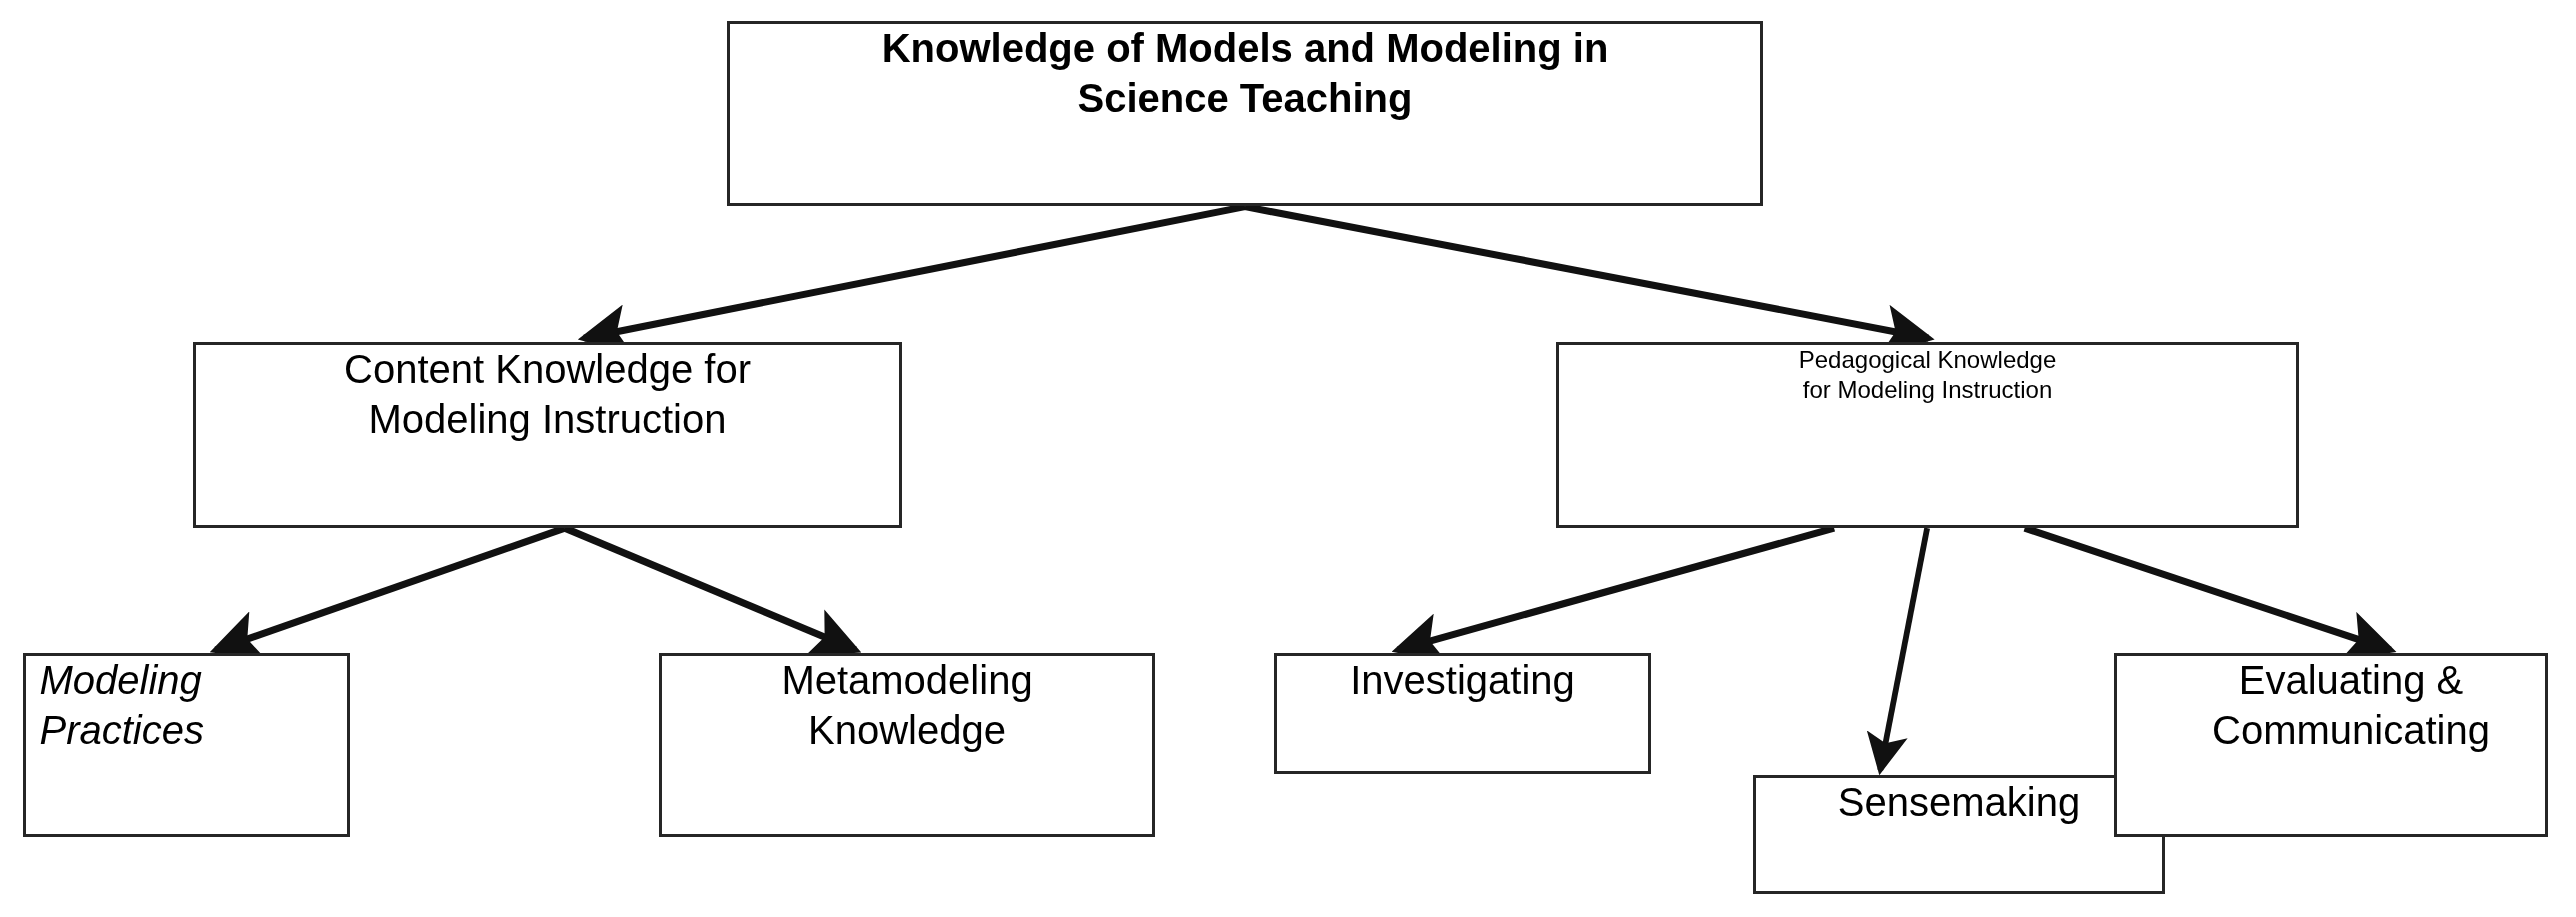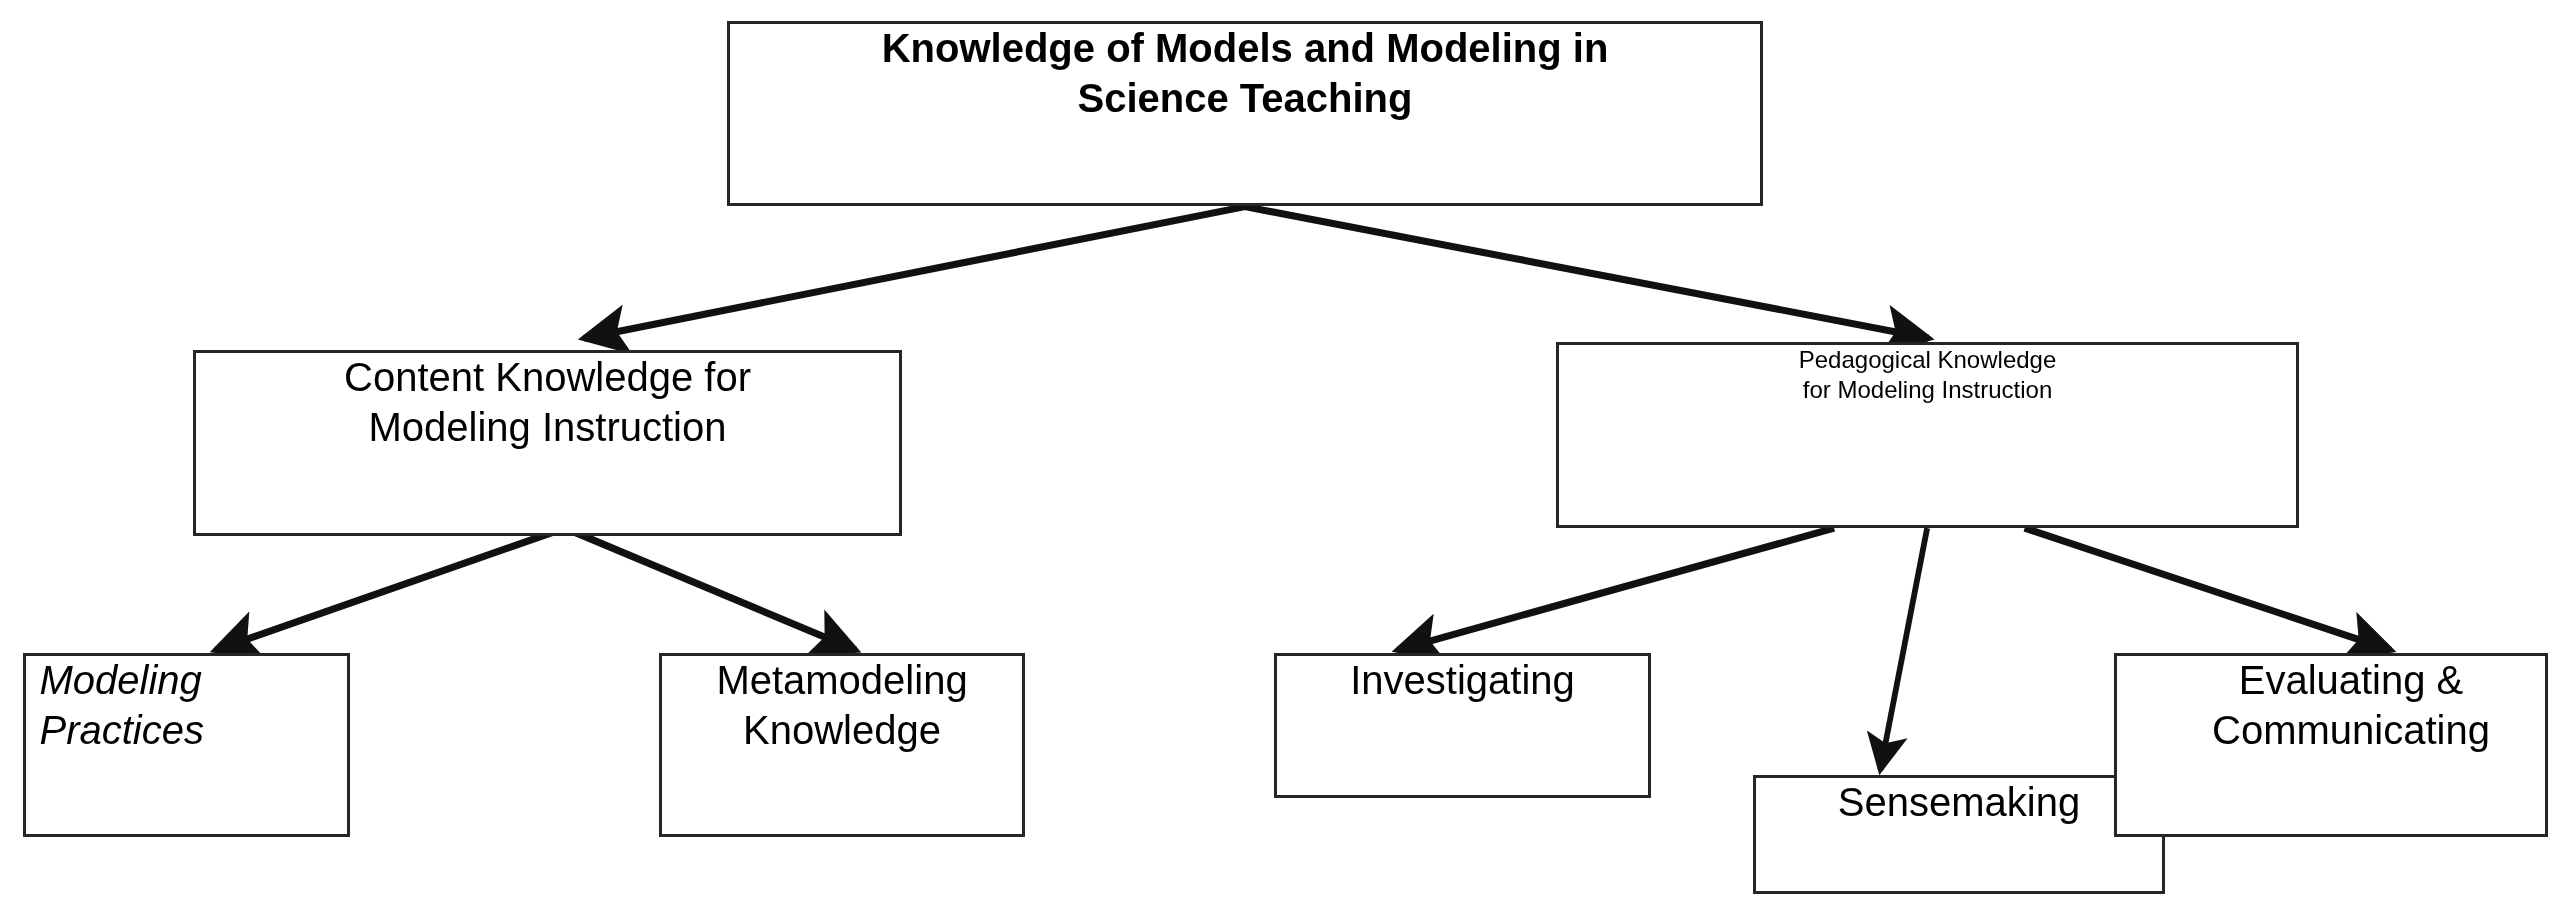--- a/index.html
+++ b/index.html
@@ -50,21 +50,20 @@
     height: 185px;
     font-size: 40px;
     font-weight: bold;
   }
   .node-ck {
     left: 193px;
     top: 342px;
     width: 709px;
     height: 186px;
     font-size: 40px;
-    margin-top: 8px;
   }
   .node-pk {
     left: 1556px;
     top: 342px;
     width: 743px;
     height: 186px;
     font-size: 24px;
   }
   .node-mp {
     left: 22.5px;
@@ -73,29 +72,29 @@
     height: 184px;
     font-size: 40px;
     justify-content: flex-start;
     padding-left: 14px;
     font-style: italic;
   }
   .node-mp .node-text { text-align: left; }
   .node-mk {
     left: 659px;
     top: 653px;
-    width: 366px;
+    width: 496px;
     height: 184px;
     font-size: 40px;
   }
   .node-inv {
     left: 1274px;
     top: 653px;
     width: 377px;
-    height: 145px;
+    height: 121px;
     font-size: 40px;
   }
   .node-sm {
     left: 1753px;
     top: 775px;
     width: 412px;
     height: 119px;
     font-size: 40px;
   }
   .node-ec {

